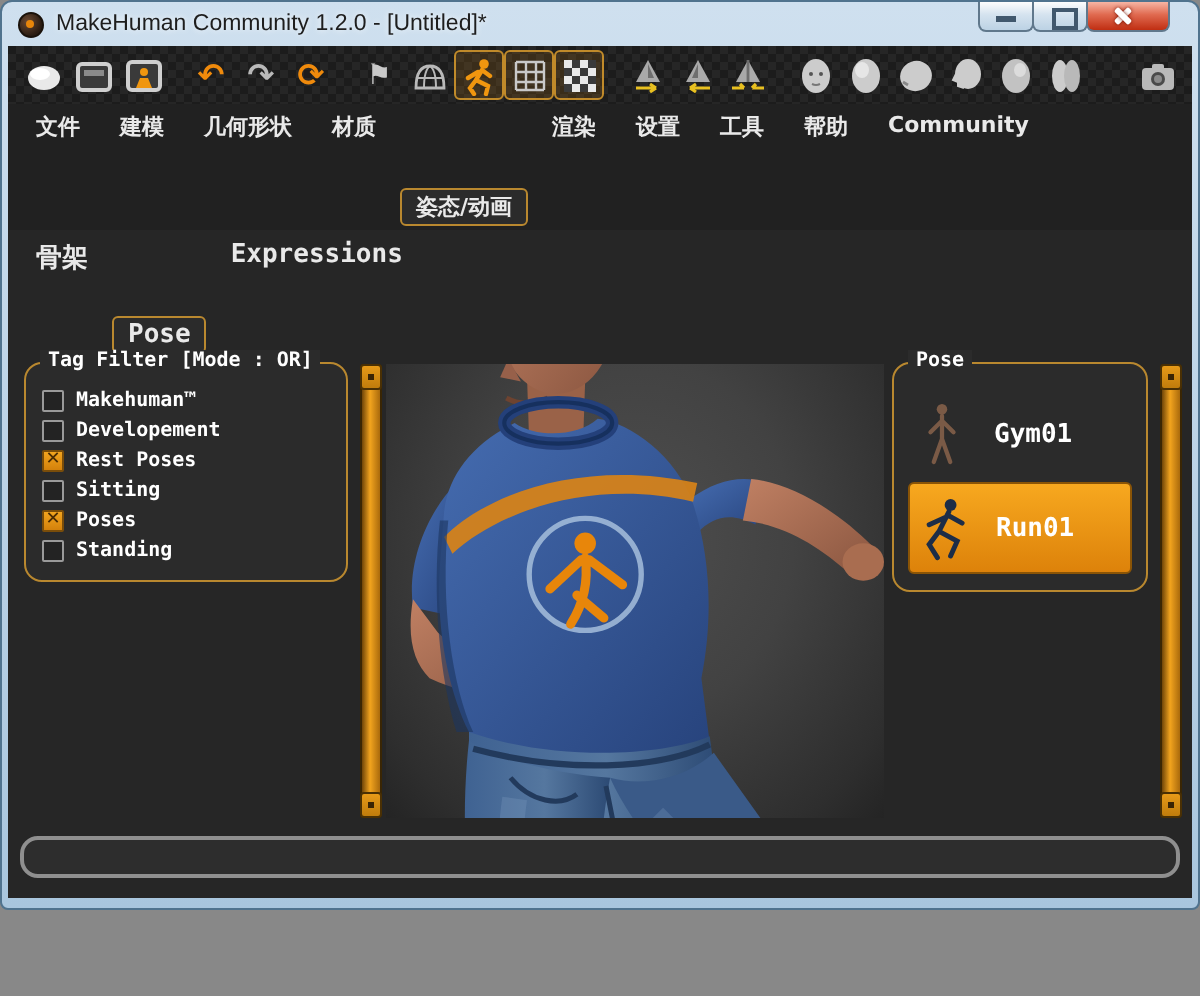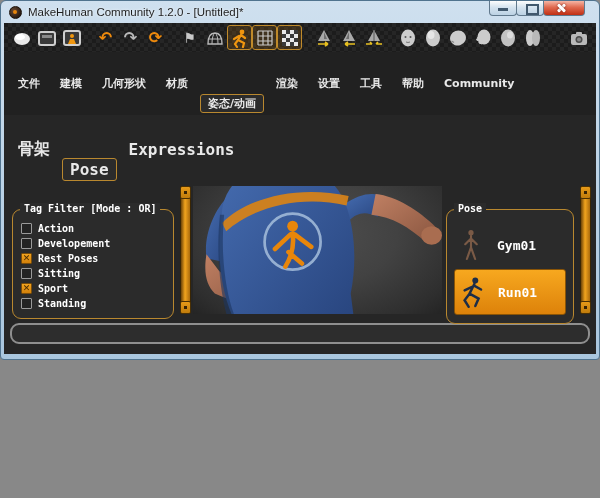--- a/index.html
+++ b/index.html
@@ -1,19 +1,19 @@
 <!DOCTYPE html>
 <html><head>
 <meta charset="utf-8">
 <style>
   * { margin:0; padding:0; box-sizing:border-box; }
   html,body { background:#888; }
   body { font-family:"Liberation Sans", sans-serif; }
 
-  .window{ width:600px; height:360px; position:relative;
+  .window{ width:600px; height:455px; position:relative;
     background:linear-gradient(#cfe0ef,#a9c6de);
     border:1px solid #50738e; border-radius:6px 6px 4px 4px;
     overflow:hidden; }
 
   
   .titlebar{ height:22px; display:flex; align-items:center; padding:0 8px; gap:6px; }
   .app-icon{ width:13px; height:13px; border-radius:50%;
     background:radial-gradient(circle at 35% 35%, #6b4a33, #2a1c12 70%);
     border:1px solid #1a120b; position:relative; flex:0 0 auto; }
   .app-icon::after{ content:""; position:absolute; left:3px; top:3px; width:4px; height:4px;
@@ -42,34 +42,34 @@
     background-image:linear-gradient(45deg,#262626 25%,transparent 25%,transparent 75%,#262626 75%),
                      linear-gradient(45deg,#262626 25%,transparent 25%,transparent 75%,#262626 75%);
     background-size:8px 8px; background-position:0 0,4px 4px; }
   .tbtn{ width:25px; height:25px; display:flex; align-items:center; justify-content:center;
     border:1px solid transparent; border-radius:3px; flex:0 0 auto; }
   .tbtn.active{ border-color:#c08a2a; background:rgba(240,150,15,.14); }
   .tbtn .glyph{ font-family:"DejaVu Sans", sans-serif; font-size:16px; font-weight:bold; line-height:1; }
   .gap{ width:9px; flex:0 0 auto; } .spacer{ flex:1; }
 
   
-  .tabrow{ display:flex; align-items:center; gap:4px; padding:2px 6px; flex:0 0 auto; background:#212121; }
+  .tabrow{ display:flex; align-items:flex-start; gap:4px; padding:2px 6px; flex:0 0 auto; background:#212121; }
   .tab{ color:#e9e9e9; font-size:11px; font-weight:bold; padding:1px 7px; border:1px solid transparent;
     border-radius:3px; white-space:nowrap; font-family:"DejaVu Sans", sans-serif; }
   .tab.active{ border-color:#b9882f; background:#2b2b2b;margin-top:40px; }
   .subrow{ background:#262626; padding-top:3px; }
-  .subrow .tab{ font-family:"DejaVu Sans Mono", monospace; font-size:16px; }
+  .subrow .tab{ font-family:"DejaVu Sans Mono", monospace; font-size:13px; }
 
   
   .content{ flex:1; display:flex; padding:2px 3px 2px 4px; min-height:0; }
   .panel-left{ width:170px; flex:0 0 auto; }
   .panel-right{ width:136px; flex:0 0 auto; }
 
   .fieldset{ position:relative; border:1px solid #b9882f; border-radius:9px;
-    margin:24px 4px 0 4px; padding:11px 7px 7px 7px; background:#2b2b2b; }
+    margin:0 4px 0 4px; padding:11px 7px 7px 7px; background:#2b2b2b; }
   .legend{ position:absolute; top:-7px; left:7px; background:#2b2b2b; padding:0 4px;
     font-family:"DejaVu Sans Mono", monospace; font-size:10px; font-weight:bold; color:#fff; white-space:nowrap; }
 
   .checkrow{ display:flex; align-items:center; gap:6px; padding:2px 1px; }
   .checkbox{ width:11px; height:11px; background:#232323; border:1px solid #9a9a9a; border-radius:1px;
     display:flex; align-items:center; justify-content:center; flex:0 0 auto; }
   .checkbox .xmark{ display:none; font-size:9px; line-height:1; color:#4a2c04; font-weight:bold;
     font-family:"DejaVu Sans", sans-serif; }
   .checkrow.checked .checkbox{ background:linear-gradient(#f2a41e,#d3810b); border-color:#7a4d0a; }
   .checkrow.checked .checkbox .xmark{ display:block; }
@@ -284,41 +284,41 @@
     </div>
 
     <div class="content">
 
       <div class="panel-left">
         <div class="fieldset">
           <span class="legend">Tag Filter [Mode : OR]</span>
 
           <div class="checkrow">
             <span class="checkbox"></span>
-            <span class="cb-label">Action</span>
+            <span class="cb-label">Makehuman™</span>
           </div>
           <div class="checkrow">
             <span class="checkbox"></span>
             <span class="cb-label">Developement</span>
           </div>
           <div class="checkrow checked">
             <span class="checkbox">
                 <span class="xmark">✕</span>
               </span>
             <span class="cb-label">Rest Poses</span>
           </div>
           <div class="checkrow">
             <span class="checkbox"></span>
             <span class="cb-label">Sitting</span>
           </div>
           <div class="checkrow checked">
             <span class="checkbox">
                 <span class="xmark">✕</span>
               </span>
-            <span class="cb-label">Sport</span>
+            <span class="cb-label">Poses</span>
           </div>
           <div class="checkrow">
             <span class="checkbox"></span>
             <span class="cb-label">Standing</span>
           </div>
         </div>
       </div>
 
       <div class="vstrip">
         <div class="vhandle top"></div>

